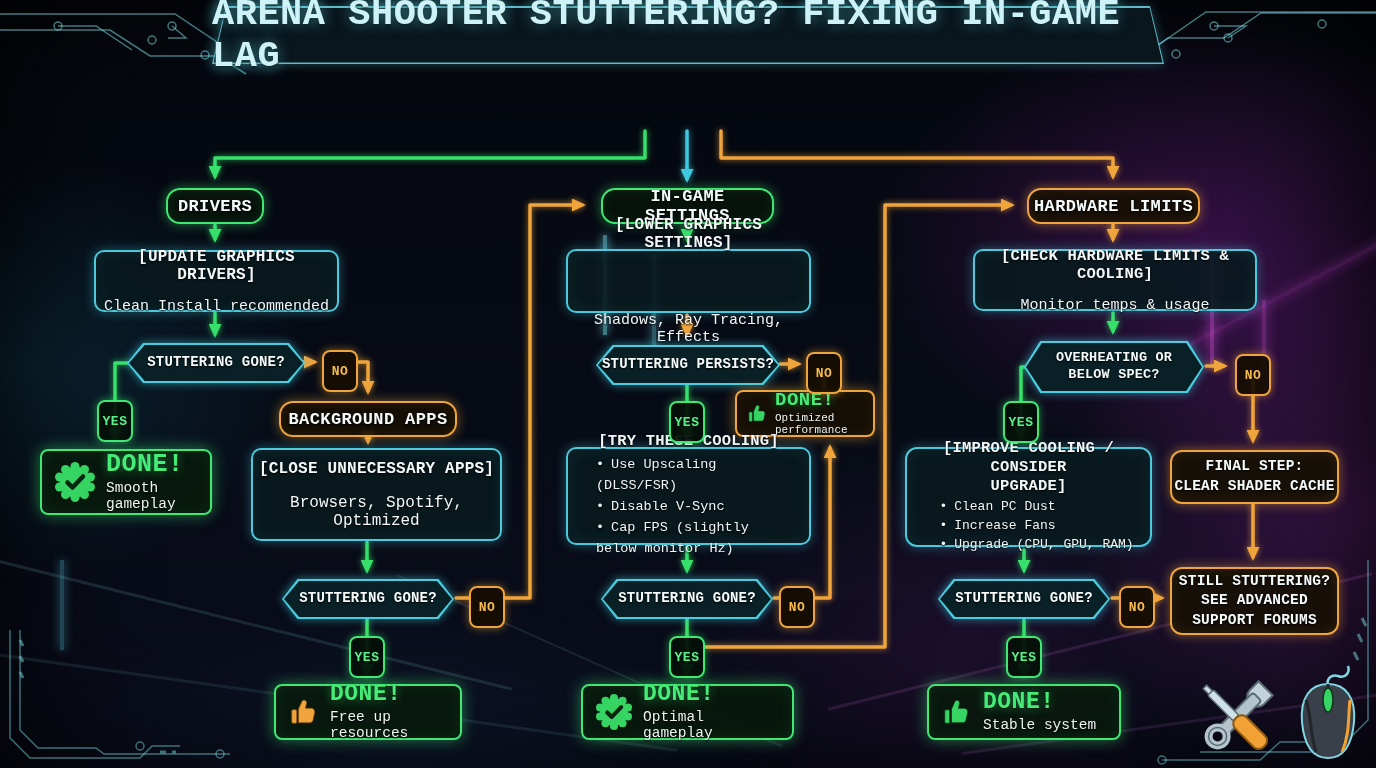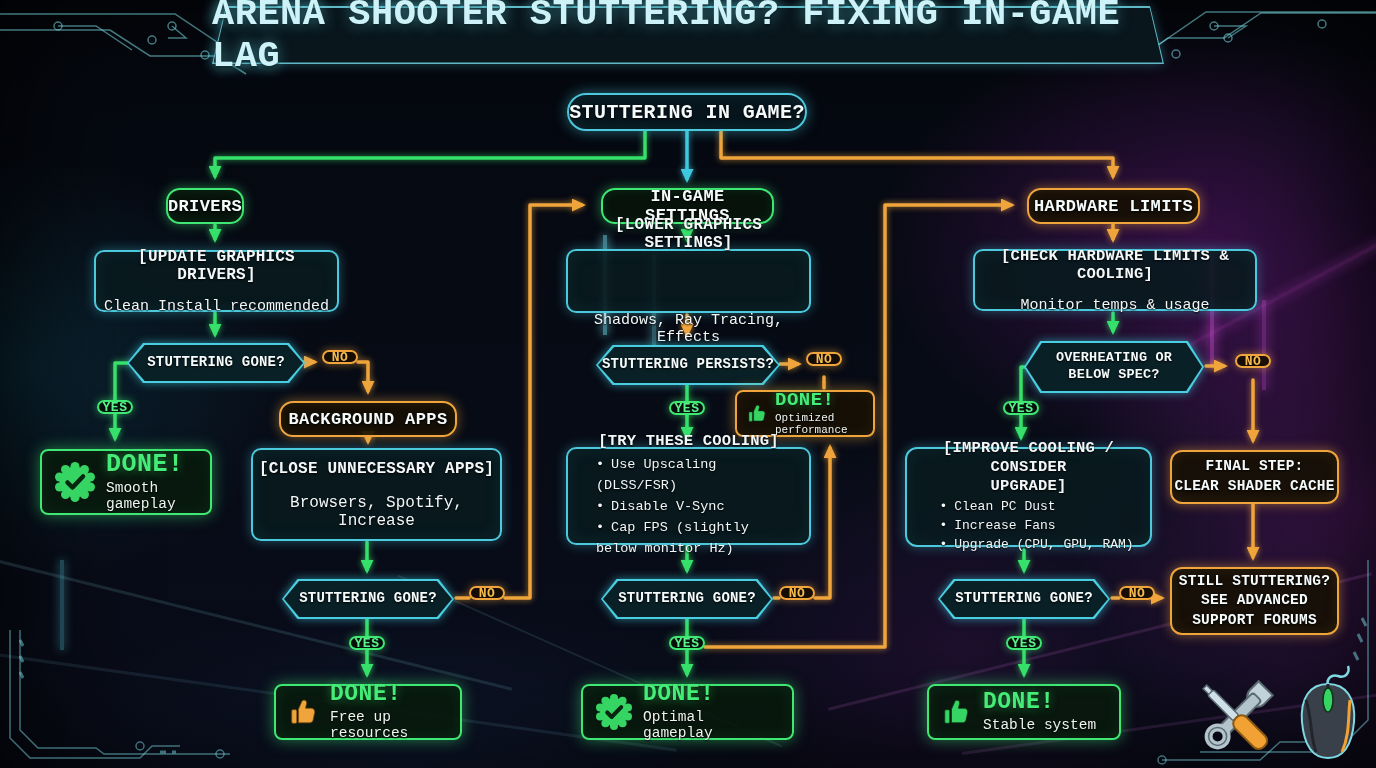--- a/index.html
+++ b/index.html
@@ -52,21 +52,21 @@
     box-shadow:0 0 12px rgba(240,165,60,.5), inset 0 0 14px rgba(240,165,60,.10);
     color:#f5fafb;font-weight:700;text-shadow:0 1px 2px #000;flex-direction:column;
   }
   .obox .l{font-size:14.5px;line-height:1.35;letter-spacing:.2px;}
   .hex{position:absolute;z-index:3;display:flex;align-items:center;justify-content:center;filter:drop-shadow(0 0 5px rgba(63,201,224,.6));}
   .hex::before{content:"";position:absolute;inset:0;background:#49cde0;
     clip-path:polygon(0% 50%,9% 0%,91% 0%,100% 50%,91% 100%,9% 100%);}
   .hex::after{content:"";position:absolute;inset:2px;background:rgba(6,22,27,.95);
     clip-path:polygon(0% 50%,9% 0%,91% 0%,100% 50%,91% 100%,9% 100%);}
   .hex .txt{position:relative;z-index:1;color:#f5fafb;font-weight:700;font-size:14px;line-height:1.25;text-align:center;text-shadow:0 1px 2px #000;letter-spacing:.2px;}
-  .badge{position:absolute;z-index:4;width:36px;height:14px;border-radius:8px;display:flex;align-items:center;justify-content:center;
+  .badge{position:absolute;z-index:4;width:36px;height:42px;border-radius:8px;display:flex;align-items:center;justify-content:center;
     font-weight:700;font-size:13px;letter-spacing:.5px;}
   .badge.yes{color:#5bf28c;border:2px solid #3ee873;background:rgba(5,16,9,.94);box-shadow:0 0 9px rgba(62,232,115,.55);}
   .badge.no{color:#f7bd4e;border:2px solid #f0a53c;background:rgba(22,14,3,.94);box-shadow:0 0 9px rgba(240,165,60,.55);}
   .done{position:absolute;z-index:3;border:2.5px solid #3ee873;border-radius:8px;background:rgba(9,25,13,.93);
     box-shadow:0 0 15px rgba(62,232,115,.5), inset 0 0 16px rgba(62,232,115,.08);
     display:flex;align-items:center;gap:11px;padding:0 13px;}
   .done .col{display:flex;flex-direction:column;align-items:flex-start;text-align:left;}
   .done .dt{font-weight:700;font-size:25px;color:#46ec78;letter-spacing:.5px;text-shadow:0 0 10px rgba(62,232,115,.55),0 1px 2px #000;line-height:1;}
   .done .ds{font-size:14.5px;color:#eef4f1;margin-top:3px;text-shadow:0 1px 2px #000;}
   .done.or{border-color:#f0a53c;background:rgba(23,16,5,.93);box-shadow:0 0 13px rgba(240,165,60,.5), inset 0 0 14px rgba(240,165,60,.08);}
@@ -192,25 +192,22 @@
     <path class="ln o" d="M815,598 H830 V448" marker-end="url(#aO)"></path>
     <path class="ln o" d="M705,647 H885 V205 H1011" marker-end="url(#aO)"></path>
     <path class="ln o" d="M1113,224 V239" marker-end="url(#aO)"></path>
     <path class="ln o" d="M1206,366 H1224" marker-end="url(#aO)"></path>
     <path class="ln o" d="M1253,380 V440" marker-end="url(#aO)"></path>
     <path class="ln o" d="M1253,504 V557" marker-end="url(#aO)"></path>
     <path class="ln o" d="M1112,598 H1119"></path>
     <path class="ln o" d="M1155,598 H1161" marker-end="url(#aO)"></path>
   </svg>
 
-  <div class="node start" style="left:567px;top:93px;width:240px;height:38px;">
-    <span>STUTTERING IN GAME?</span>
-  </div>
-
-  <div class="node hdr g" style="left:166px;top:188px;width:78px;height:36px;">
+
+  <div class="node hdr g" style="left:166px;top:188px;width:98px;height:36px;">
     <span>DRIVERS</span>
   </div>
   <div class="node ibox" style="left:94px;top:250px;width:245px;height:62px;">
     <div class="bt">[UPDATE GRAPHICS DRIVERS]</div>
     <div class="bs">Clean Install recommended</div>
   </div>
   <div class="hex" style="left:127px;top:343px;width:178px;height:40px;">
     <div class="txt">STUTTERING GONE?</div>
   </div>
   <div class="badge yes" style="left:97px;top:400px;">
@@ -239,21 +236,21 @@
     </div>
   </div>
   <div class="badge no" style="left:322px;top:350px;">
     <span>NO</span>
   </div>
   <div class="node hdr o" style="left:279px;top:401px;width:178px;height:36px;">
     <span>BACKGROUND APPS</span>
   </div>
   <div class="node ibox" style="left:251px;top:448px;width:251px;height:93px;gap:8px;">
     <div class="bt">[CLOSE UNNECESSARY APPS]</div>
-    <div class="bs" style="font-size:16px;margin-top:8px;">Browsers, Spotify, Increase</div>
+    <div class="bs" style="font-size:16px;margin-top:8px;">Browsers, Spotify, Optimized</div>
   </div>
   <div class="hex" style="left:282px;top:579px;width:172px;height:40px;">
     <div class="txt">STUTTERING GONE?</div>
   </div>
   <div class="badge yes" style="left:349px;top:636px;">
     <span>YES</span>
   </div>
   <div class="badge no" style="left:469px;top:586px;">
     <span>NO</span>
   </div>

